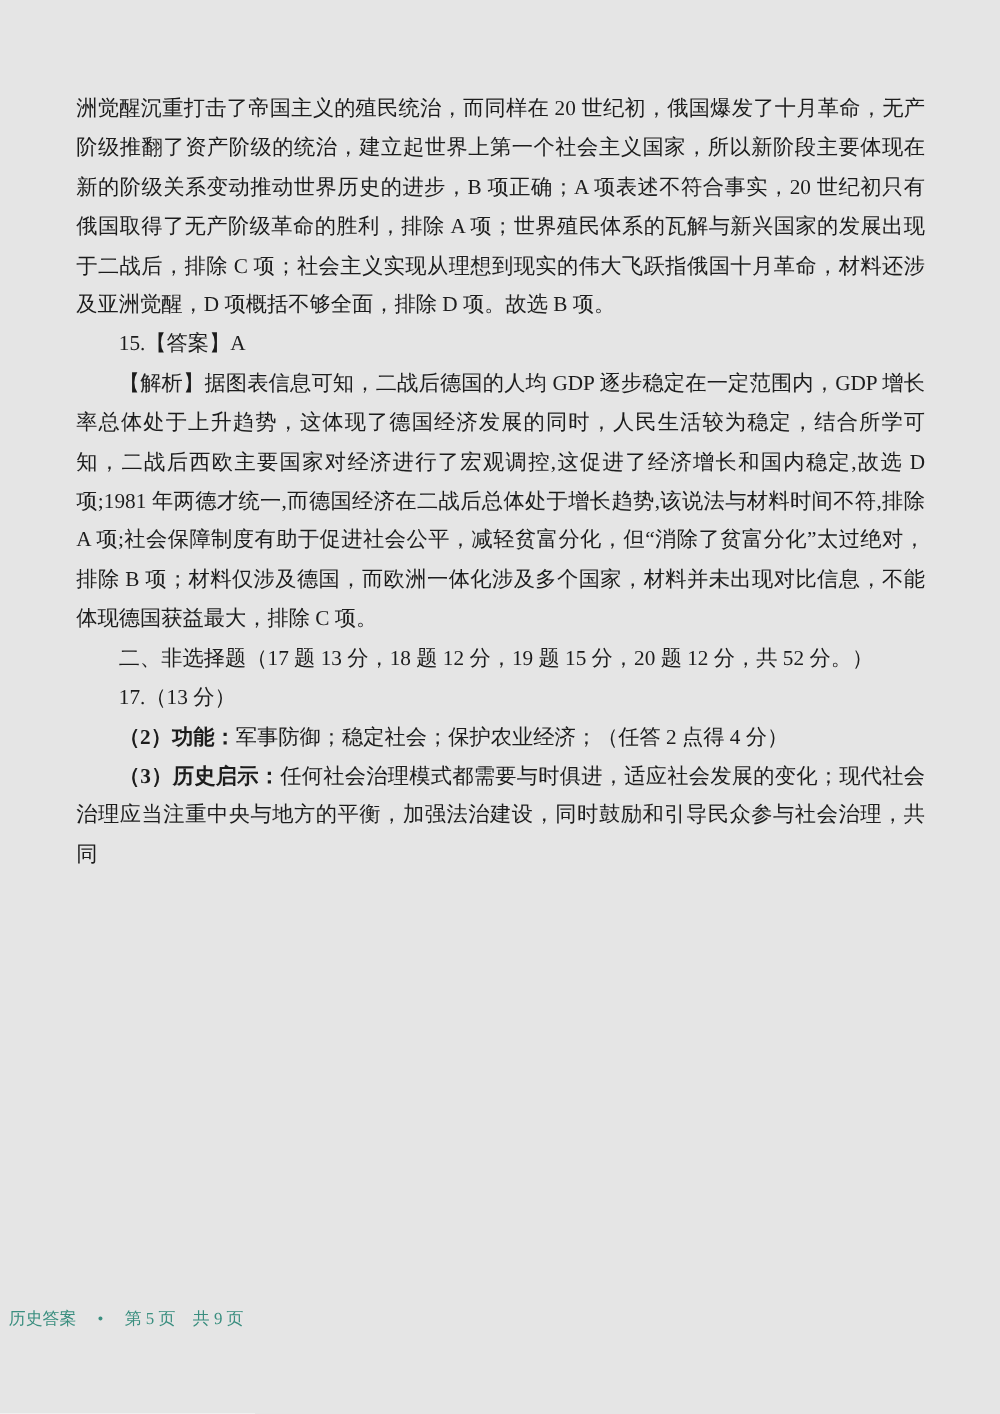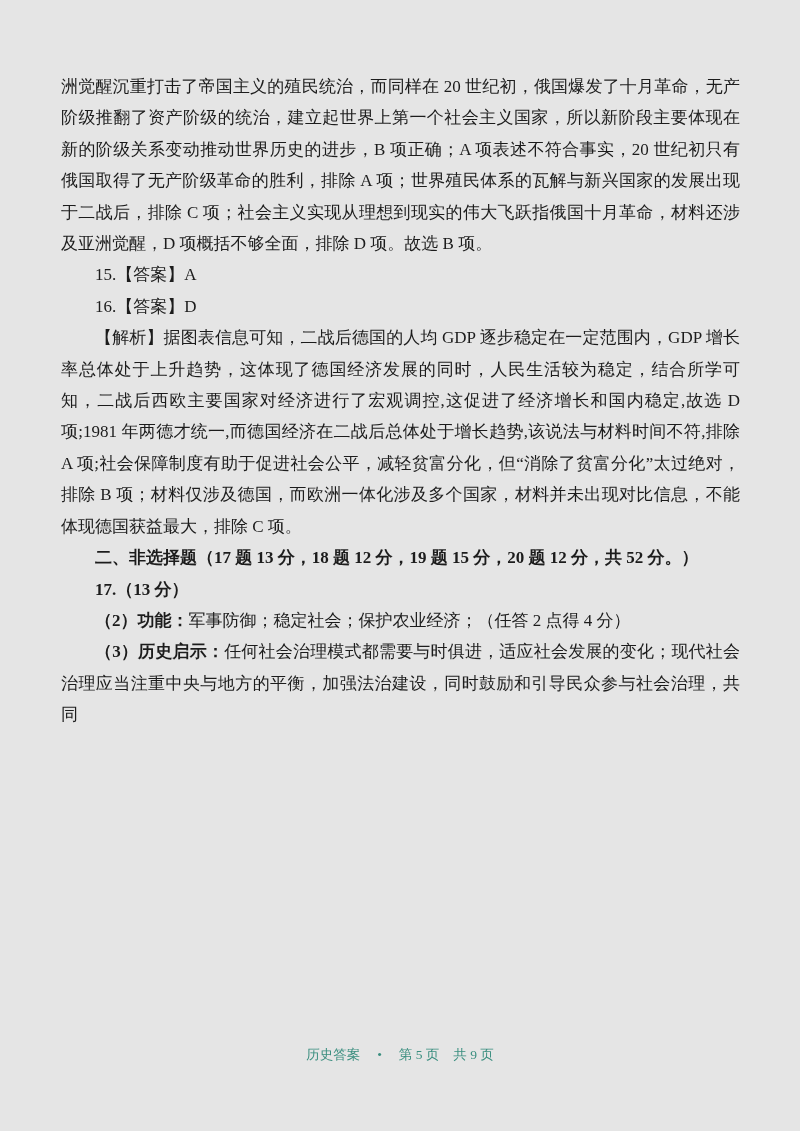--- a/index.html
+++ b/index.html
@@ -27,48 +27,47 @@
     text-justify: inter-ideograph;
   }
   .para {
     margin: 0;
     padding: 0;
   }
   .para.indent {
     text-indent: 2em;
   }
   .para.bold {
-    font-weight: bold;
+    font-weight: normal;
   }
   .bold-prefix {
     font-weight: bold;
   }
   .footer {
     position: absolute;
     top: 1046px;
     left: 0;
     width: 800px;
-    text-align: center;
+    text-align: left;
     font-size: 13.5px;
     line-height: 18px;
     color: #3a8e7f;
     font-family: "Liberation Serif", "DejaVu Serif", serif;
   }
   .footer .seg { margin: 0 7px; }
   .footer .sep { margin: 0 10px; }
 </style>
 </head>
 <body>
 
 <div class="page">
 
   <div class="content" id="answer-content">
       <div class="para">洲觉醒沉重打击了帝国主义的殖民统治，而同样在 20 世纪初，俄国爆发了十月革命，无产阶级推翻了资产阶级的统治，建立起世界上第一个社会主义国家，所以新阶段主要体现在新的阶级关系变动推动世界历史的进步，B 项正确；A 项表述不符合事实，20 世纪初只有俄国取得了无产阶级革命的胜利，排除 A 项；世界殖民体系的瓦解与新兴国家的发展出现于二战后，排除 C 项；社会主义实现从理想到现实的伟大飞跃指俄国十月革命，材料还涉及亚洲觉醒，D 项概括不够全面，排除 D 项。故选 B 项。</div>
       <div class="para indent">15.【答案】A</div>
-      <div class="para indent">16.【答案】D</div>
       <div class="para indent">【解析】据图表信息可知，二战后德国的人均 GDP 逐步稳定在一定范围内，GDP 增长率总体处于上升趋势，这体现了德国经济发展的同时，人民生活较为稳定，结合所学可知，二战后西欧主要国家对经济进行了宏观调控,这促进了经济增长和国内稳定,故选 D 项;1981 年两德才统一,而德国经济在二战后总体处于增长趋势,该说法与材料时间不符,排除 A 项;社会保障制度有助于促进社会公平，减轻贫富分化，但“消除了贫富分化”太过绝对，排除 B 项；材料仅涉及德国，而欧洲一体化涉及多个国家，材料并未出现对比信息，不能体现德国获益最大，排除 C 项。</div>
       <div class="para indent bold">二、非选择题（17 题 13 分，18 题 12 分，19 题 15 分，20 题 12 分，共 52 分。）</div>
       <div class="para indent bold">17.（13 分）</div>
       <div class="para indent"><span class="bold-prefix">（2）功能：</span><span>军事防御；稳定社会；保护农业经济；（任答 2 点得 4 分）</span></div>
       <div class="para indent"><span class="bold-prefix">（3）历史启示：</span><span>任何社会治理模式都需要与时俱进，适应社会发展的变化；现代社会治理应当注重中央与地方的平衡，加强法治建设，同时鼓励和引导民众参与社会治理，共同</span></div>
     </div>
 
   <div class="footer">
     <span class="seg">历史答案</span><span class="sep">•</span><span class="seg">第 5 页</span><span class="seg">共 9 页</span>
   </div>

